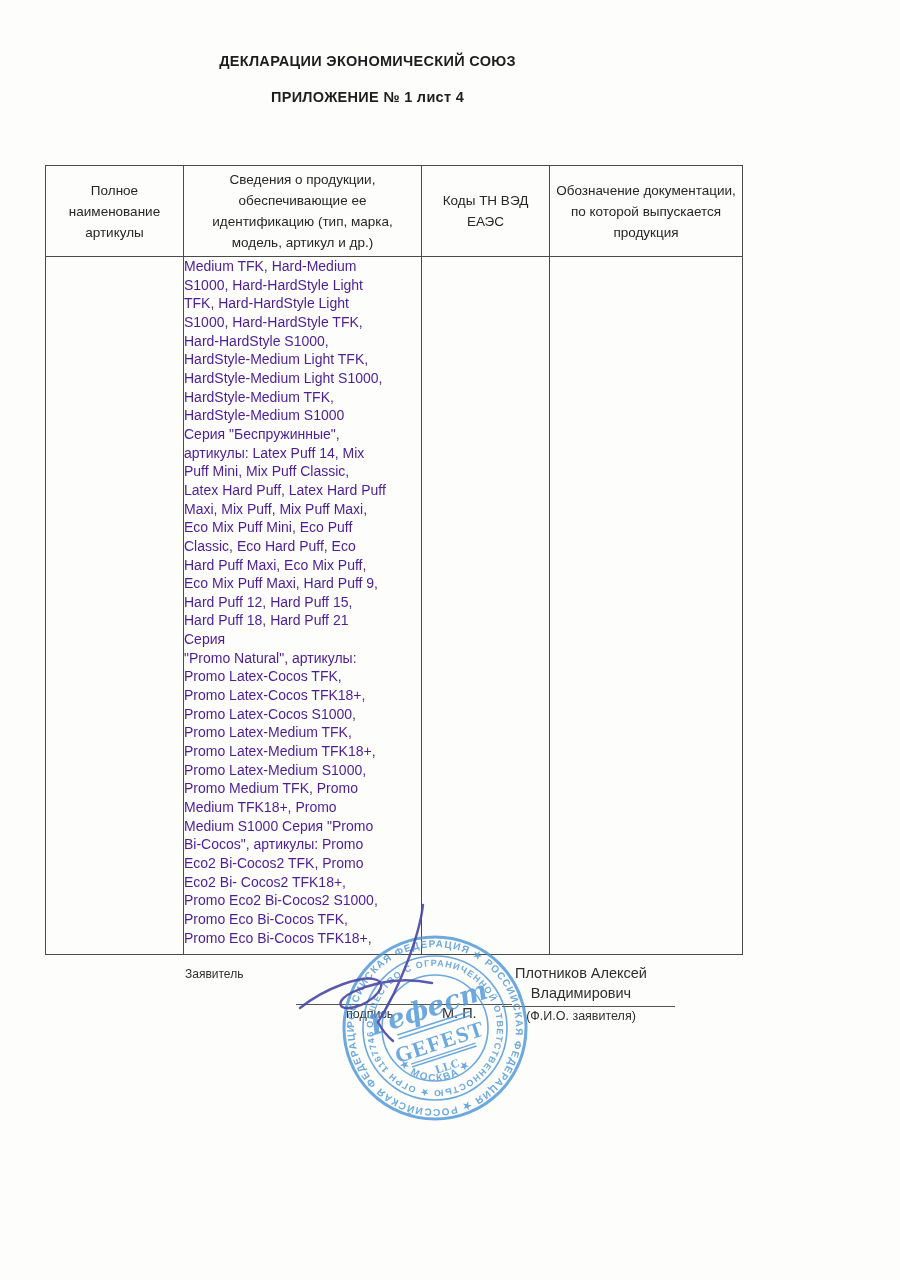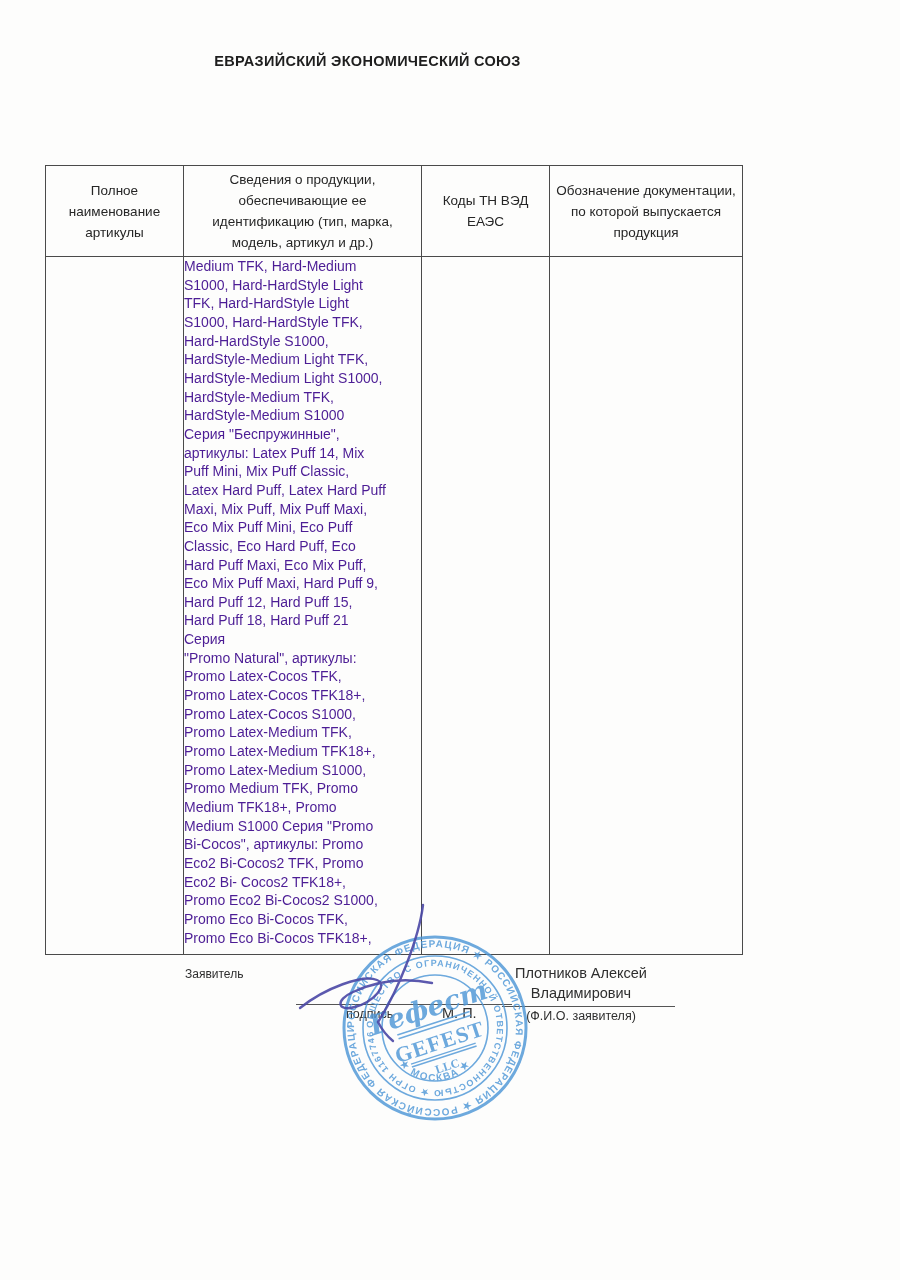--- a/index.html
+++ b/index.html
@@ -115,21 +115,22 @@
     position: absolute;
     left: 285px; top: 888px;
     width: 160px; height: 160px;
   }
 </style>
 </head>
 <body>
 
 <div class="doc">
 
-  <div class="hdr hdr1">ЕВРАЗИЙСКИЙ ЭКОНОМИЧЕСКИЙ СОЮЗ</div>
+  <div class="hdr hdr1">ДЕКЛАРАЦИИ ЭКОНОМИЧЕСКИЙ СОЮЗ</div>
+  <div class="hdr hdr2">ПРИЛОЖЕНИЕ № 1 лист 4</div>
 
   <table class="tbl">
     <tbody>
         <tr>
       <td class="hcell col1">Полное наименование артикулы</td>
       <td class="hcell col2">Сведения о продукции, обеспечивающие ее идентификацию (тип, марка, модель, артикул и др.)</td>
       <td class="hcell col3">Коды ТН ВЭД ЕАЭС</td>
       <td class="hcell col4">Обозначение документации, по которой выпускается продукция</td>
     </tr>
     <tr class="bodyrow">

